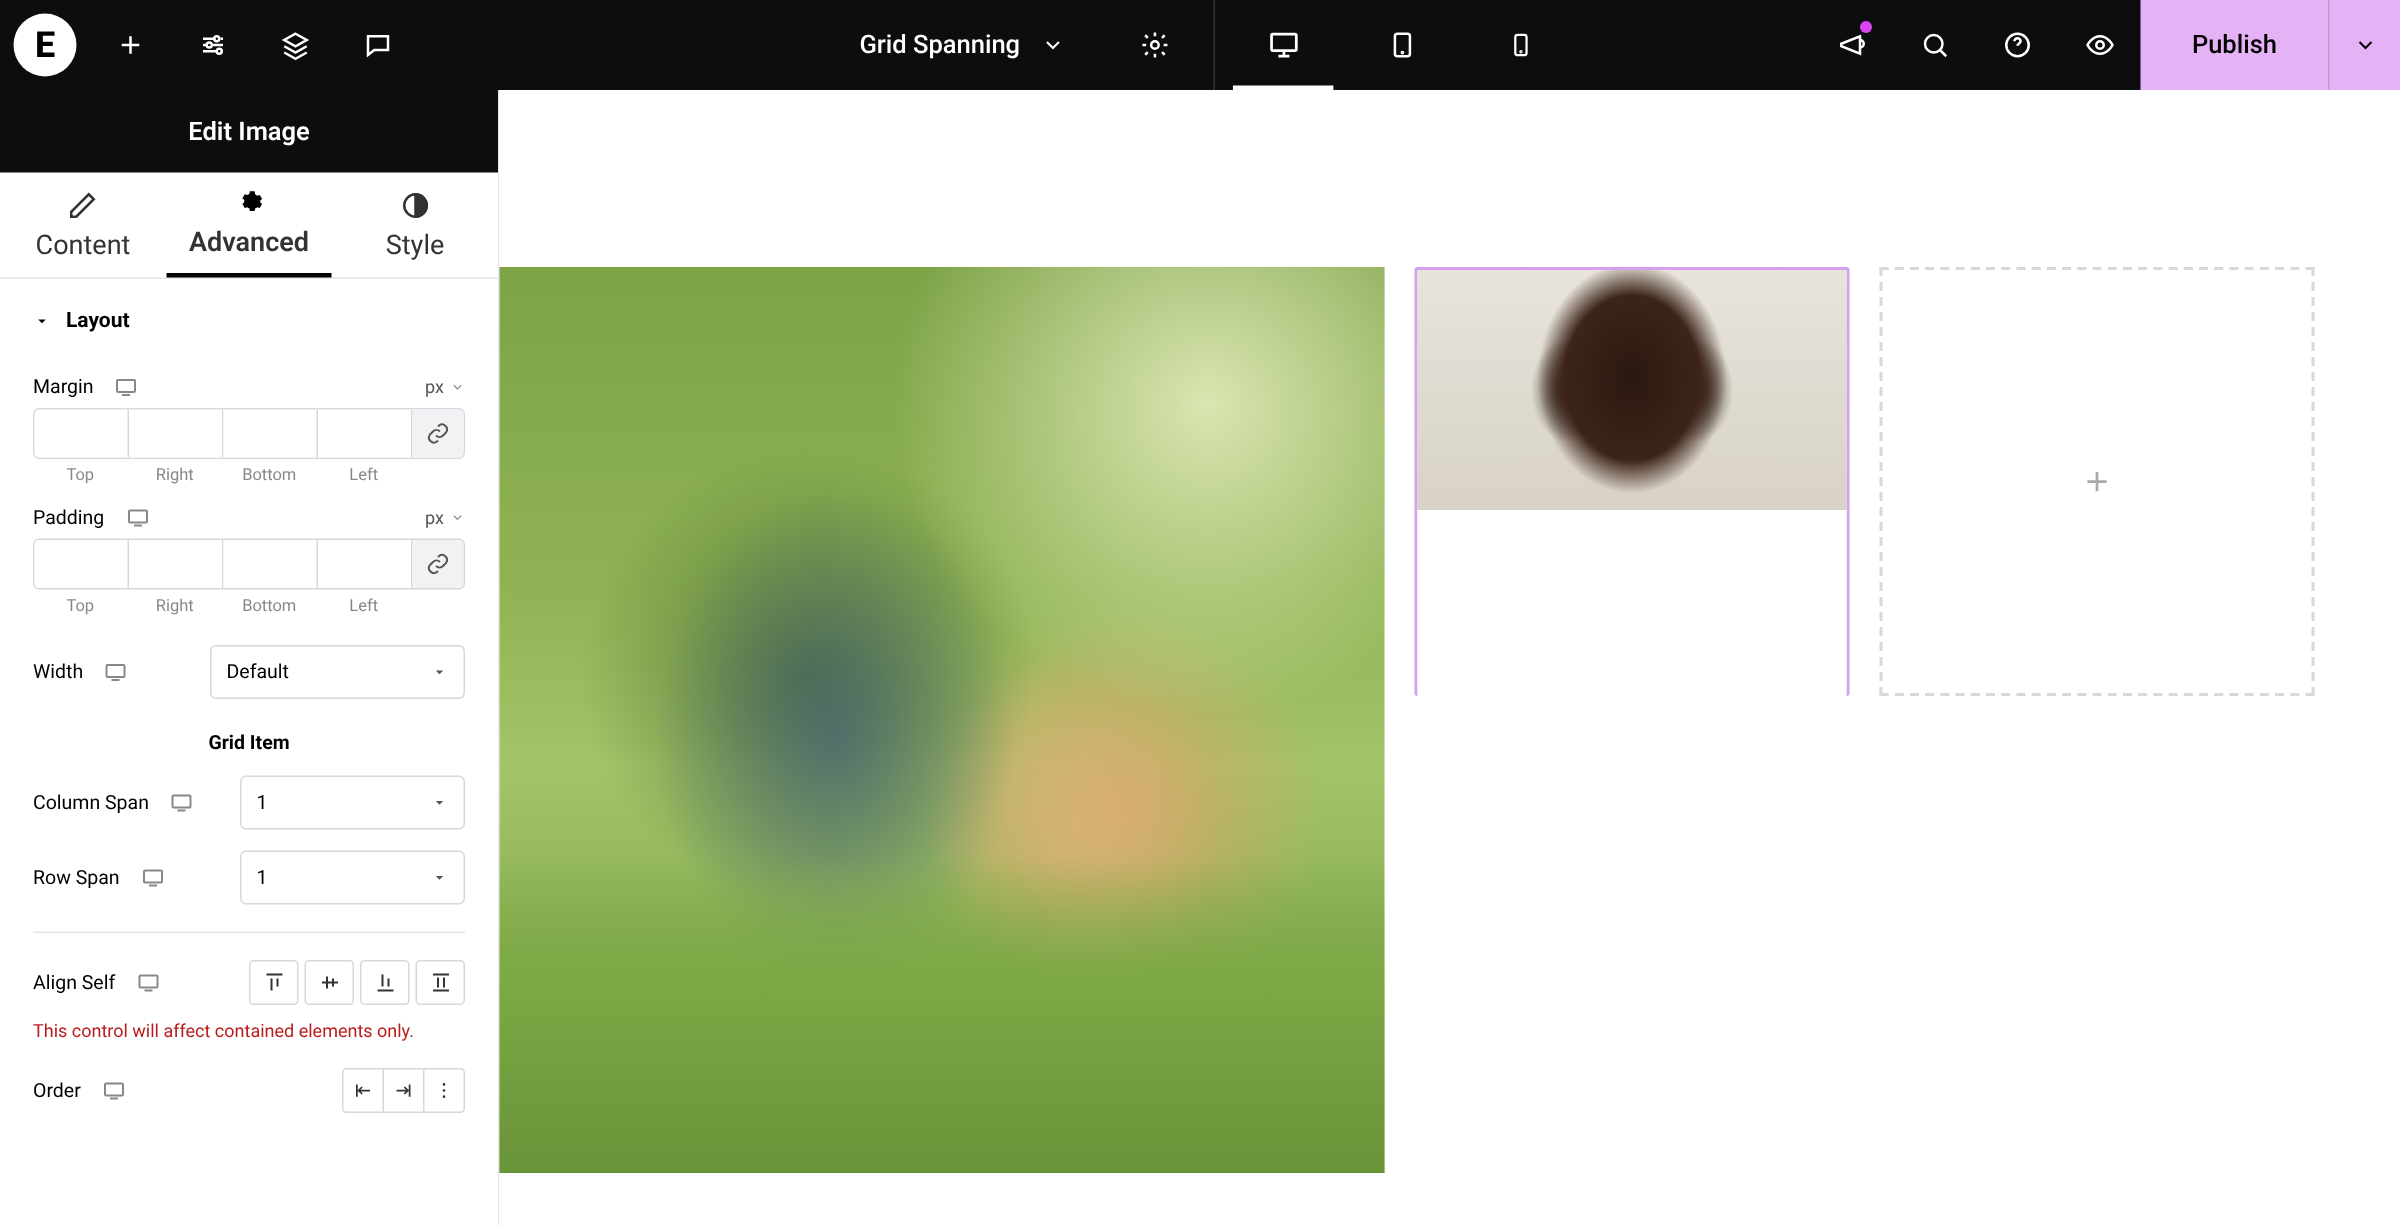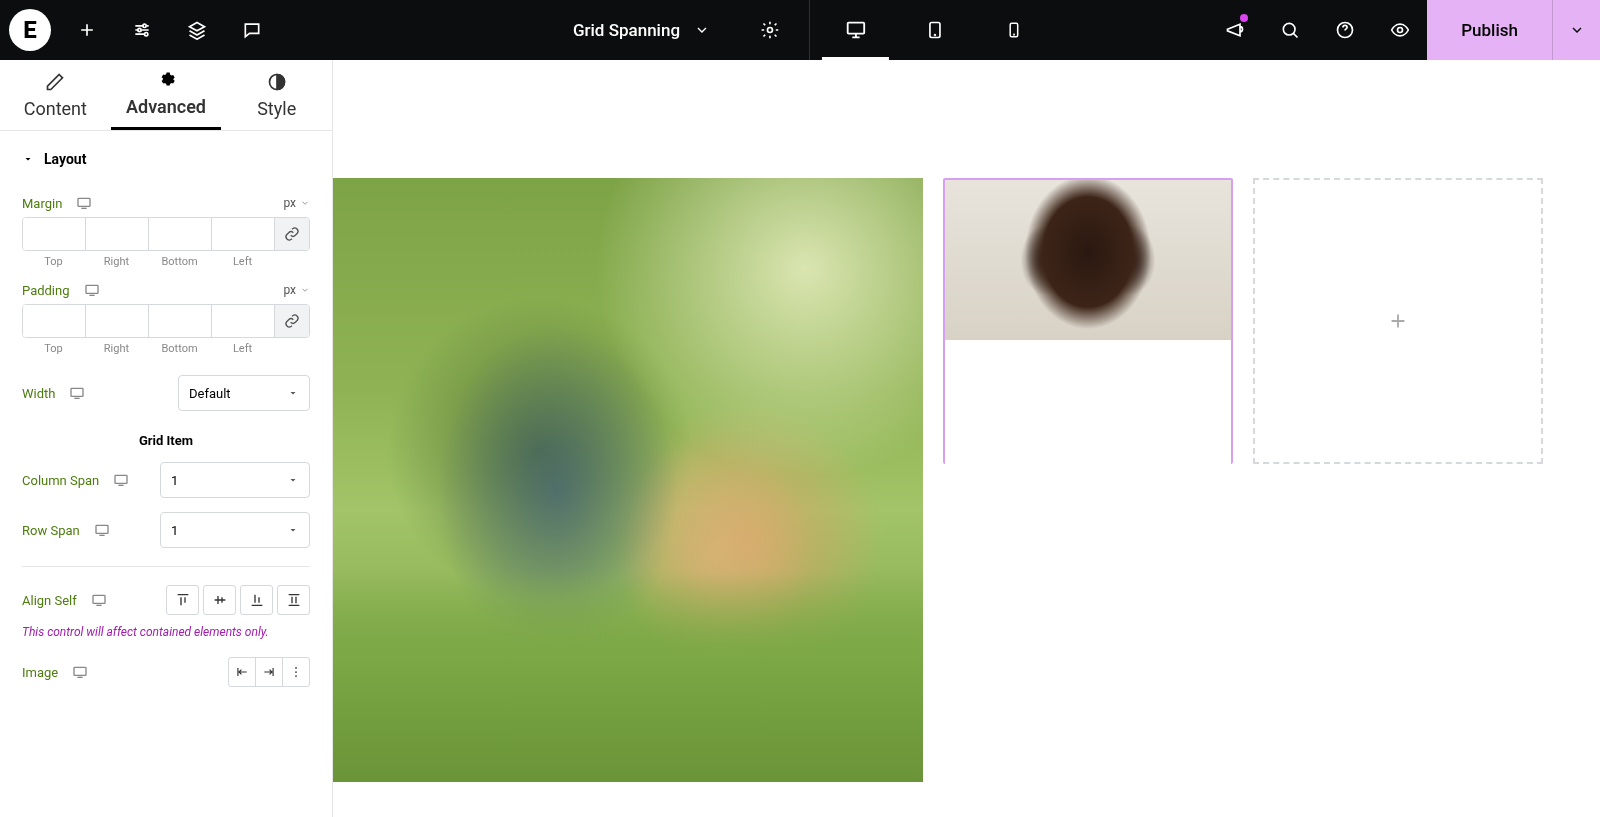--- a/index.html
+++ b/index.html
@@ -59,52 +59,52 @@
 
   .panel-body { flex:1; overflow-y:auto; padding:0 22px; }
 
   .section-header {
     display:flex; align-items:center; gap:10px; padding:20px 0 14px;
     font-size:14px; font-weight:700; cursor:pointer;
   }
   .section-header svg { width:12px; height:12px; }
 
   .control-row { display:flex; align-items:center; justify-content:space-between; margin:14px 0 6px; }
-  .control-label { font-size:13px; color:#4d7c0f; display:flex; align-items:center; gap:14px;}
+  .control-label { font-size:13px; color:#000000; display:flex; align-items:center; gap:14px;}
   .unit-sel { font-size:12px; color:#555; display:flex; align-items:center; gap:4px; cursor:pointer;}
 
   .dim-inputs { display:flex; border:1px solid #d5d8dc; border-radius:4px; overflow:hidden; }
   .dim-inputs input {
     width:63px; height:32px; border:none; border-right:1px solid #d5d8dc;
     text-align:center; font-size:12px;
   }
   .link-toggle {
     width:34px; height:32px; background:#f1f2f3; display:flex; align-items:center; justify-content:center; cursor:pointer;
   }
   .dim-labels { display:flex; font-size:11px; color:#888; }
   .dim-labels span { width:63px; text-align:center; padding-top:4px;}
   .dim-labels .spacer { width:34px; }
 
   .select {
     height:36px; border:1px solid #d5d8dc; border-radius:4px; padding:0 10px;
     display:flex; align-items:center; justify-content:space-between; font-size:13px;
     width:150px; cursor:pointer; background:#fff;
   }
-  .select.full { width:132px; }
+  .select.full { width:170px; }
 
   .subheading { font-size:13px; font-weight:700; margin:22px 0 6px;text-align:center; }
 
   .hr { height:1px; background:#e6e6e6; margin:18px 0; }
 
   .align-buttons { display:flex; gap:4px; }
   .align-btn {
     width:33px; height:30px; border:1px solid #d5d8dc; border-radius:3px;
     display:flex; align-items:center; justify-content:center; cursor:pointer; background:#fff;
   }
-  .hint { font-size:12px; font-style:italic; color:#a21caf; margin-top:10px; }
+  .hint { font-size:12px; color:#b91c1c; margin-top:10px; }
 
   .order-buttons { display:flex; gap:0;}
   .order-btn { width:28px; height:30px; border:1px solid #d5d8dc; display:flex; align-items:center; justify-content:center; cursor:pointer; background:#fff; margin-left:-1px;}
   .order-btn:first-child{margin-left:0; border-radius:3px 0 0 3px;}
   .order-btn:last-child{border-radius:0 3px 3px 0;}
 
   
   .canvas {
     position:absolute; top:60px; left:333px; right:0; bottom:0; background:#fff;
   }
@@ -258,20 +258,21 @@
     <button class="publish-btn">Publish</button>
     <div class="publish-caret">
       <svg width="16" height="16" viewBox="0 0 24 24" stroke="#000" fill="none" stroke-width="2">
           <path d="M6 9l6 6 6-6"></path>
         </svg>
     </div>
   </div>
 </div>
 
 <div class="sidebar">
+  <div class="panel-header">Edit Image</div>
   <div class="tabs">
     <div class="tab">
       <svg viewBox="0 0 24 24" stroke="#333" fill="none" stroke-width="2">
           <path d="M17 3l4 4L7 21H3v-4L17 3z"></path>
         </svg>
       <span>Content</span>
     </div>
     <div class="tab active">
       <svg viewBox="0 0 24 24" fill="#000">
           <path d="M12 8a4 4 0 100 8 4 4 0 000-8zm8.9 2.5l1.6-1.3-1.9-3.3-2 .6a7 7 0 00-1.6-.9L16.5 3h-3.8l-.5 2.1a7 7 0 00-1.6.9l-2-.6L6.7 8.7l1.6 1.3a7 7 0 000 1.9L6.7 13l1.9 3.3 2-.6c.5.4 1 .7 1.6.9l.5 2.1h3.8l.5-2.1c.6-.2 1.1-.5 1.6-.9l2 .6 1.9-3.3-1.6-1.3a7 7 0 000-1.9z"></path>
@@ -444,21 +445,21 @@
             <svg width="16" height="16" viewBox="0 0 24 24" stroke="#333" fill="none" stroke-width="2">
               <path d="M4 4h16M4 20h16M9 7v10M15 7v10"></path>
             </svg>
           </div>
       </div>
     </div>
     <div class="hint">This control will affect contained elements only.</div>
 
     <div class="control-row" style="margin-top:18px">
       <span class="control-label">
-        <span>Image</span>
+        <span>Order</span>
         <svg class="resp-icon" viewBox="0 0 24 24" stroke="#888" fill="none" stroke-width="2">
             <rect x="3" y="5" width="18" height="12" rx="1"></rect>
             <path d="M8 20h8"></path>
           </svg>
       </span>
       <div class="order-buttons">
         <div class="order-btn">
             <svg width="14" height="14" viewBox="0 0 24 24" stroke="#333" fill="none" stroke-width="2">
               <path d="M5 5v14M20 12H8M11 8l-4 4 4 4"></path>
             </svg>

